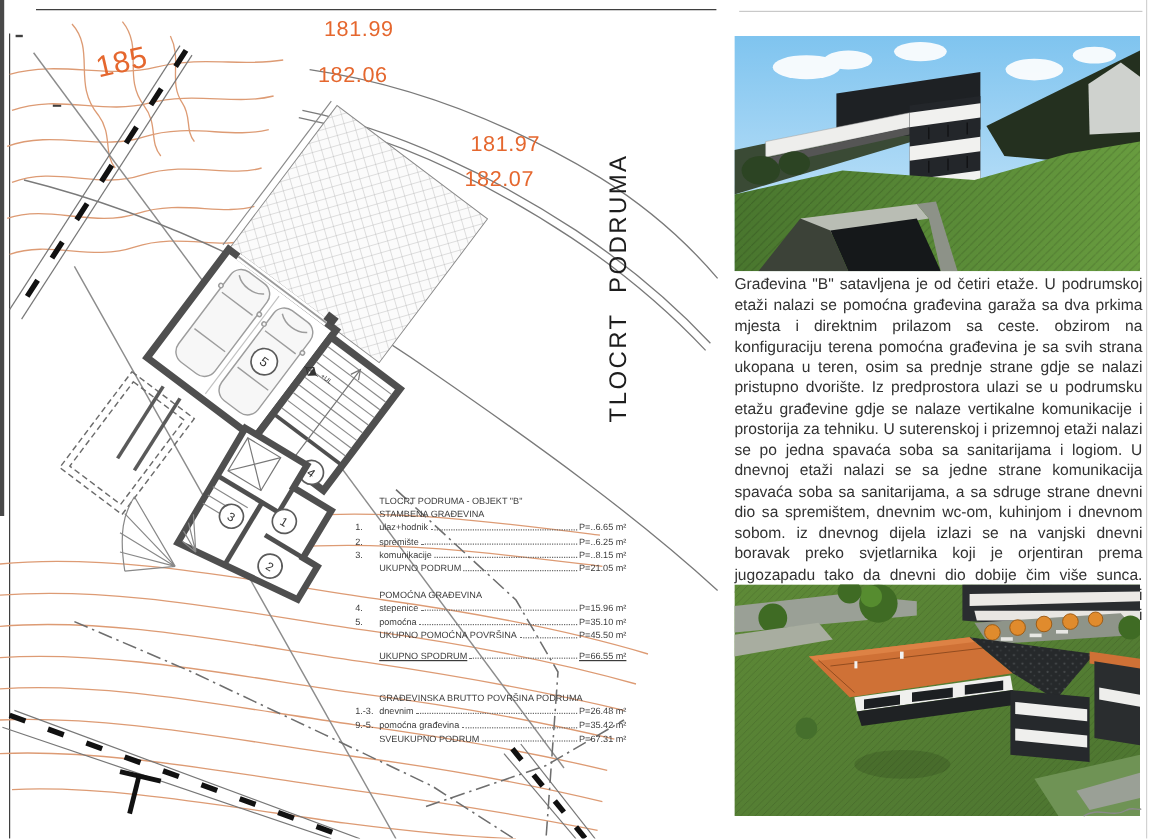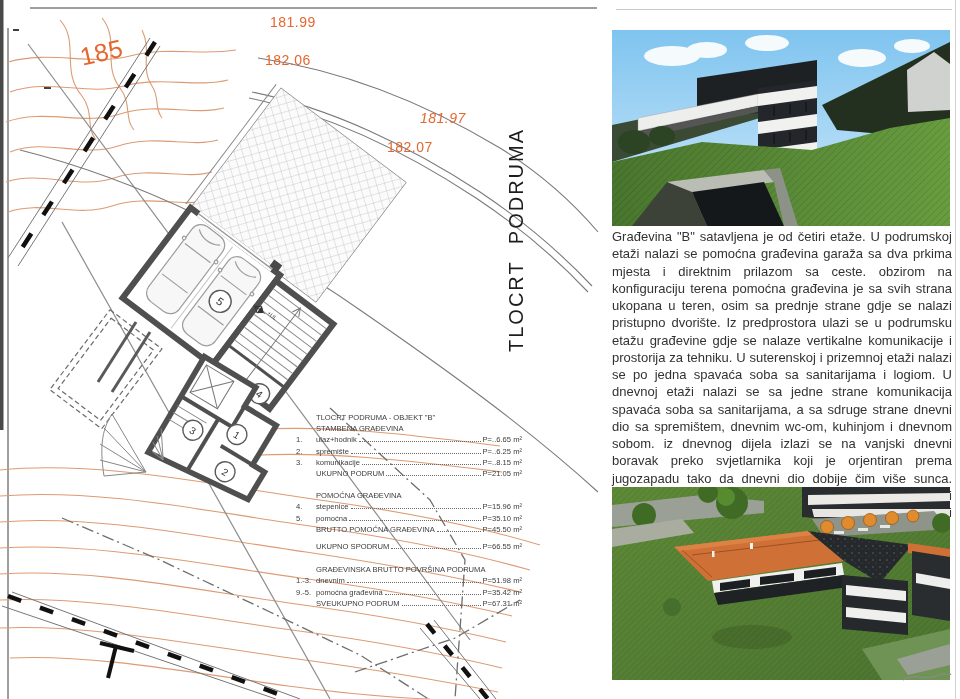--- a/index.html
+++ b/index.html
@@ -1,32 +1,32 @@
 <!DOCTYPE html>
 <html><head>
 <meta charset="utf-8">
 <style>
   html,body{margin:0;padding:0;background:#ffffff;}
   #page{position:relative;width:960px;height:699px;background:#ffffff;overflow:hidden;
         font-family:"Liberation Sans", sans-serif;}
   
   #plan-svg{position:absolute;left:0;top:0;}
-  .elev{position:absolute;color:#e5672e;font-size:14px;letter-spacing:.5px;font-family:"Liberation Sans",sans-serif;}
+  .elev{position:absolute;color:#e5672e;font-size:18px;letter-spacing:.5px;font-family:"Liberation Sans",sans-serif;}
   .elev-big{font-size:25px;transform:rotate(-13deg);}
   #vtitle{position:absolute;left:505px;top:352px;transform:rotate(-90deg);transform-origin:left top;
           font-size:20px;color:#1d1d1d;letter-spacing:2px;word-spacing:9px;white-space:nowrap;}
   
   #legend{position:absolute;left:296px;top:412px;width:226px;font-size:7.6px;color:#3c3c3c;line-height:11.2px;}
   .lg-row{display:flex;align-items:baseline;white-space:nowrap;}
   .lg-num{width:20px;flex:0 0 20px;}
   .lg-label{flex:0 0 auto;text-align:right;}
   .lg-dots{flex:1 1 auto;border-bottom:1px dotted #6a6a6a;margin:0 2px 2px 2px;min-width:4px;}
   .lg-val{flex:0 0 auto;}
   .lg-head{margin-left:20px;}
-  .sp6{margin-top:6px;} .sp11{margin-top:11px;} .sp16{margin-top:12px;}
+  .sp6{margin-top:6px;text-decoration:underline;} .sp11{margin-top:11px;} .sp16{margin-top:24px;}
   #render-top{position:absolute;left:612px;top:30px;width:338px;height:196px;}
   #article{position:absolute;left:612px;top:228px;width:340px;font-size:13px;line-height:17.25px;
            color:#323232;text-align:justify;}
   #render-bottom{position:absolute;left:612px;top:487px;width:338px;height:193px;}
   #squiggle{position:absolute;left:895px;top:668px;}
   .scanline-top{position:absolute;left:616px;top:9px;width:336px;height:1px;background:#c9c9c9;}
   .scanline-right{position:absolute;left:955px;top:0;width:1px;height:699px;background:#d2d2d2;}
 </style>
 </head>
 <body>
@@ -218,21 +218,21 @@
 
     <g stroke="#888" stroke-width="1" fill="none">
       <path d="M146,472 L112,414 M146,472 L104,428 M146,472 L100,444 M146,472 L100,460 M146,472 L104,476"></path>
       <path d="M112,414 C103,428 99,444 104,476"></path>
     </g>
   </svg>
 
   <div class="elev elev-big" style="left:80px;top:38px;">185</div>
   <div class="elev" style="left:270px;top:14px;">181.99</div>
   <div class="elev" style="left:265px;top:52px;">182.06</div>
-  <div class="elev" style="left:420px;top:110px;font-style:italic;">181.97</div>
+  <div class="elev" style="left:392px;top:110px;">181.97</div>
   <div class="elev" style="left:387px;top:139px;">182.07</div>
 
   <div id="vtitle">TLOCRT PODRUMA</div>
 
   <div id="legend">
     <div class="lg-row lg-head">TLOCRT PODRUMA - OBJEKT "B"</div>
     <div class="lg-row lg-head">STAMBENA GRAĐEVINA</div>
     <div class="lg-row">
       <span class="lg-num">1.</span>
       <span class="lg-label">ulaz+hodnik</span>
@@ -265,36 +265,36 @@
       <span class="lg-val">P=15.96 m²</span>
     </div>
     <div class="lg-row">
       <span class="lg-num">5.</span>
       <span class="lg-label">pomoćna</span>
       <span class="lg-dots"></span>
       <span class="lg-val">P=35.10 m²</span>
     </div>
     <div class="lg-row">
       <span class="lg-num"></span>
-      <span class="lg-label">BRUTTO POMOĆNA GRAĐEVINA</span>
+      <span class="lg-label">UKUPNO POMOĆNA POVRŠINA</span>
       <span class="lg-dots"></span>
       <span class="lg-val">P=45.50 m²</span>
     </div>
     <div class="lg-row sp6">
       <span class="lg-num"></span>
       <span class="lg-label">UKUPNO SPODRUM</span>
       <span class="lg-dots"></span>
       <span class="lg-val">P=66.55 m²</span>
     </div>
     <div class="lg-row lg-head sp16">GRAĐEVINSKA BRUTTO POVRŠINA PODRUMA</div>
     <div class="lg-row">
       <span class="lg-num">1.-3.</span>
       <span class="lg-label">dnevnim</span>
       <span class="lg-dots"></span>
-      <span class="lg-val">P=51.98 m²</span>
+      <span class="lg-val">P=26.48 m²</span>
     </div>
     <div class="lg-row">
       <span class="lg-num">9.-5.</span>
       <span class="lg-label">pomoćna građevina</span>
       <span class="lg-dots"></span>
       <span class="lg-val">P=35.42 m²</span>
     </div>
     <div class="lg-row">
       <span class="lg-num"></span>
       <span class="lg-label">SVEUKUPNO PODRUM</span>

